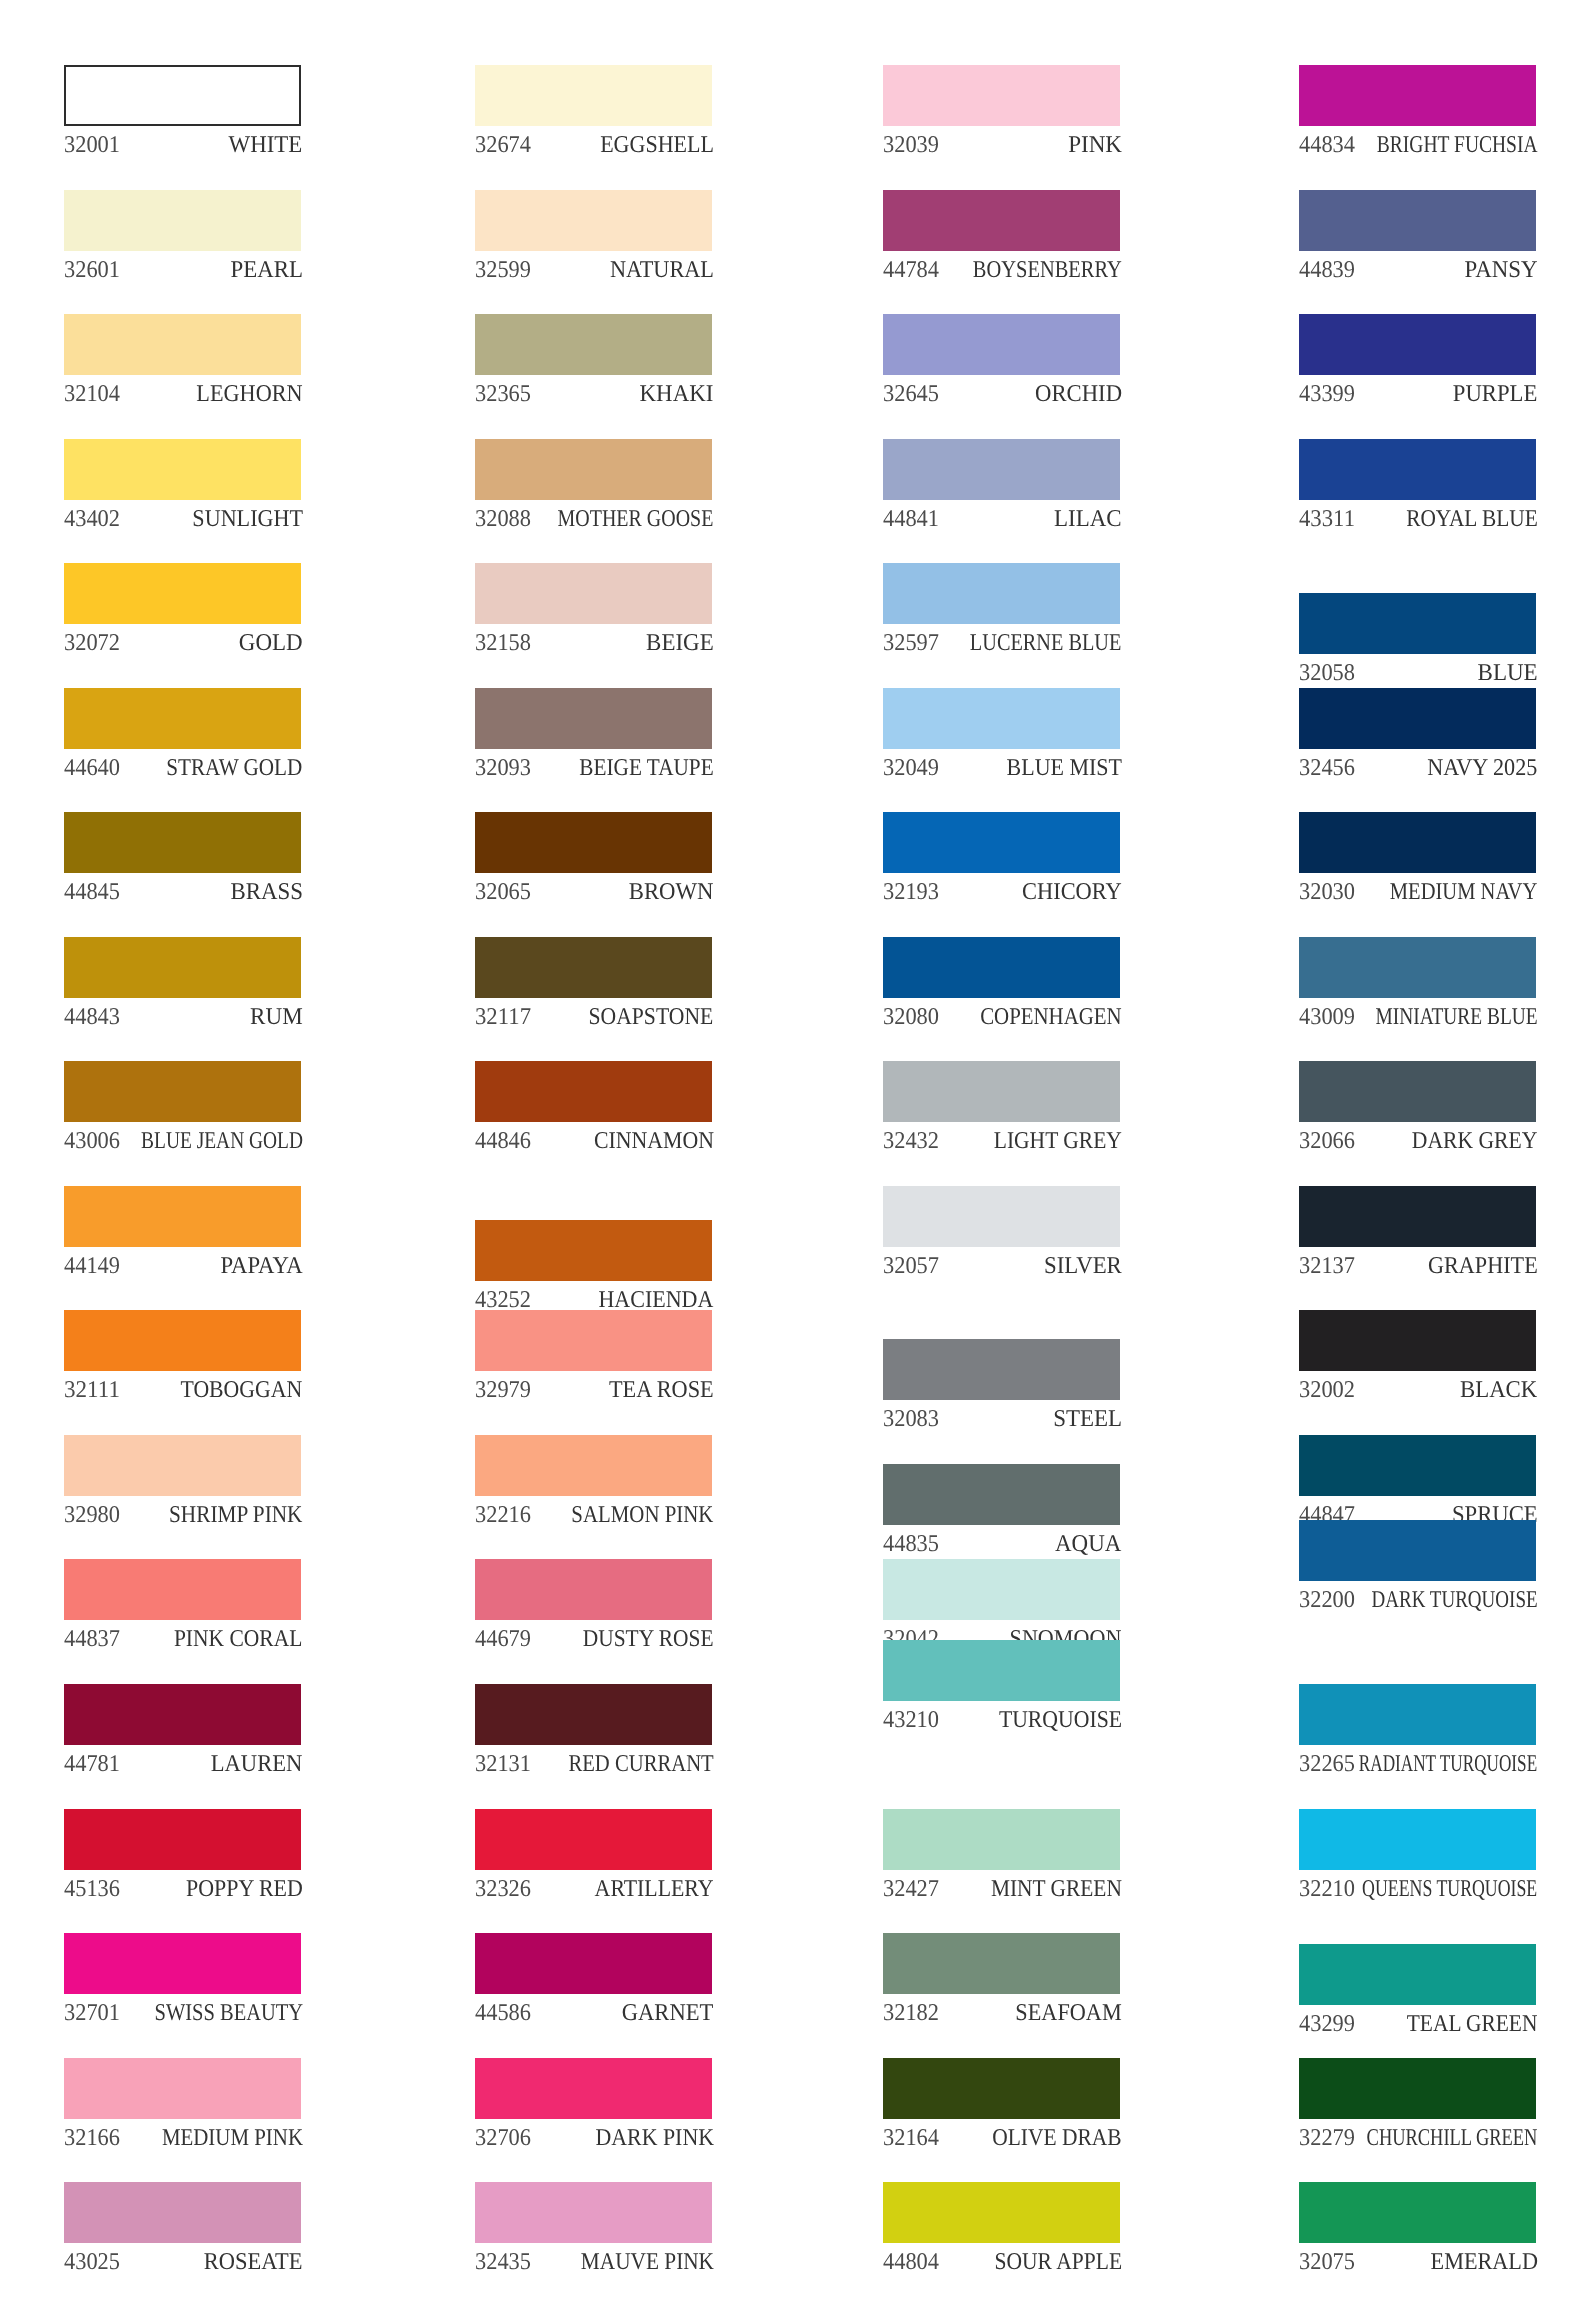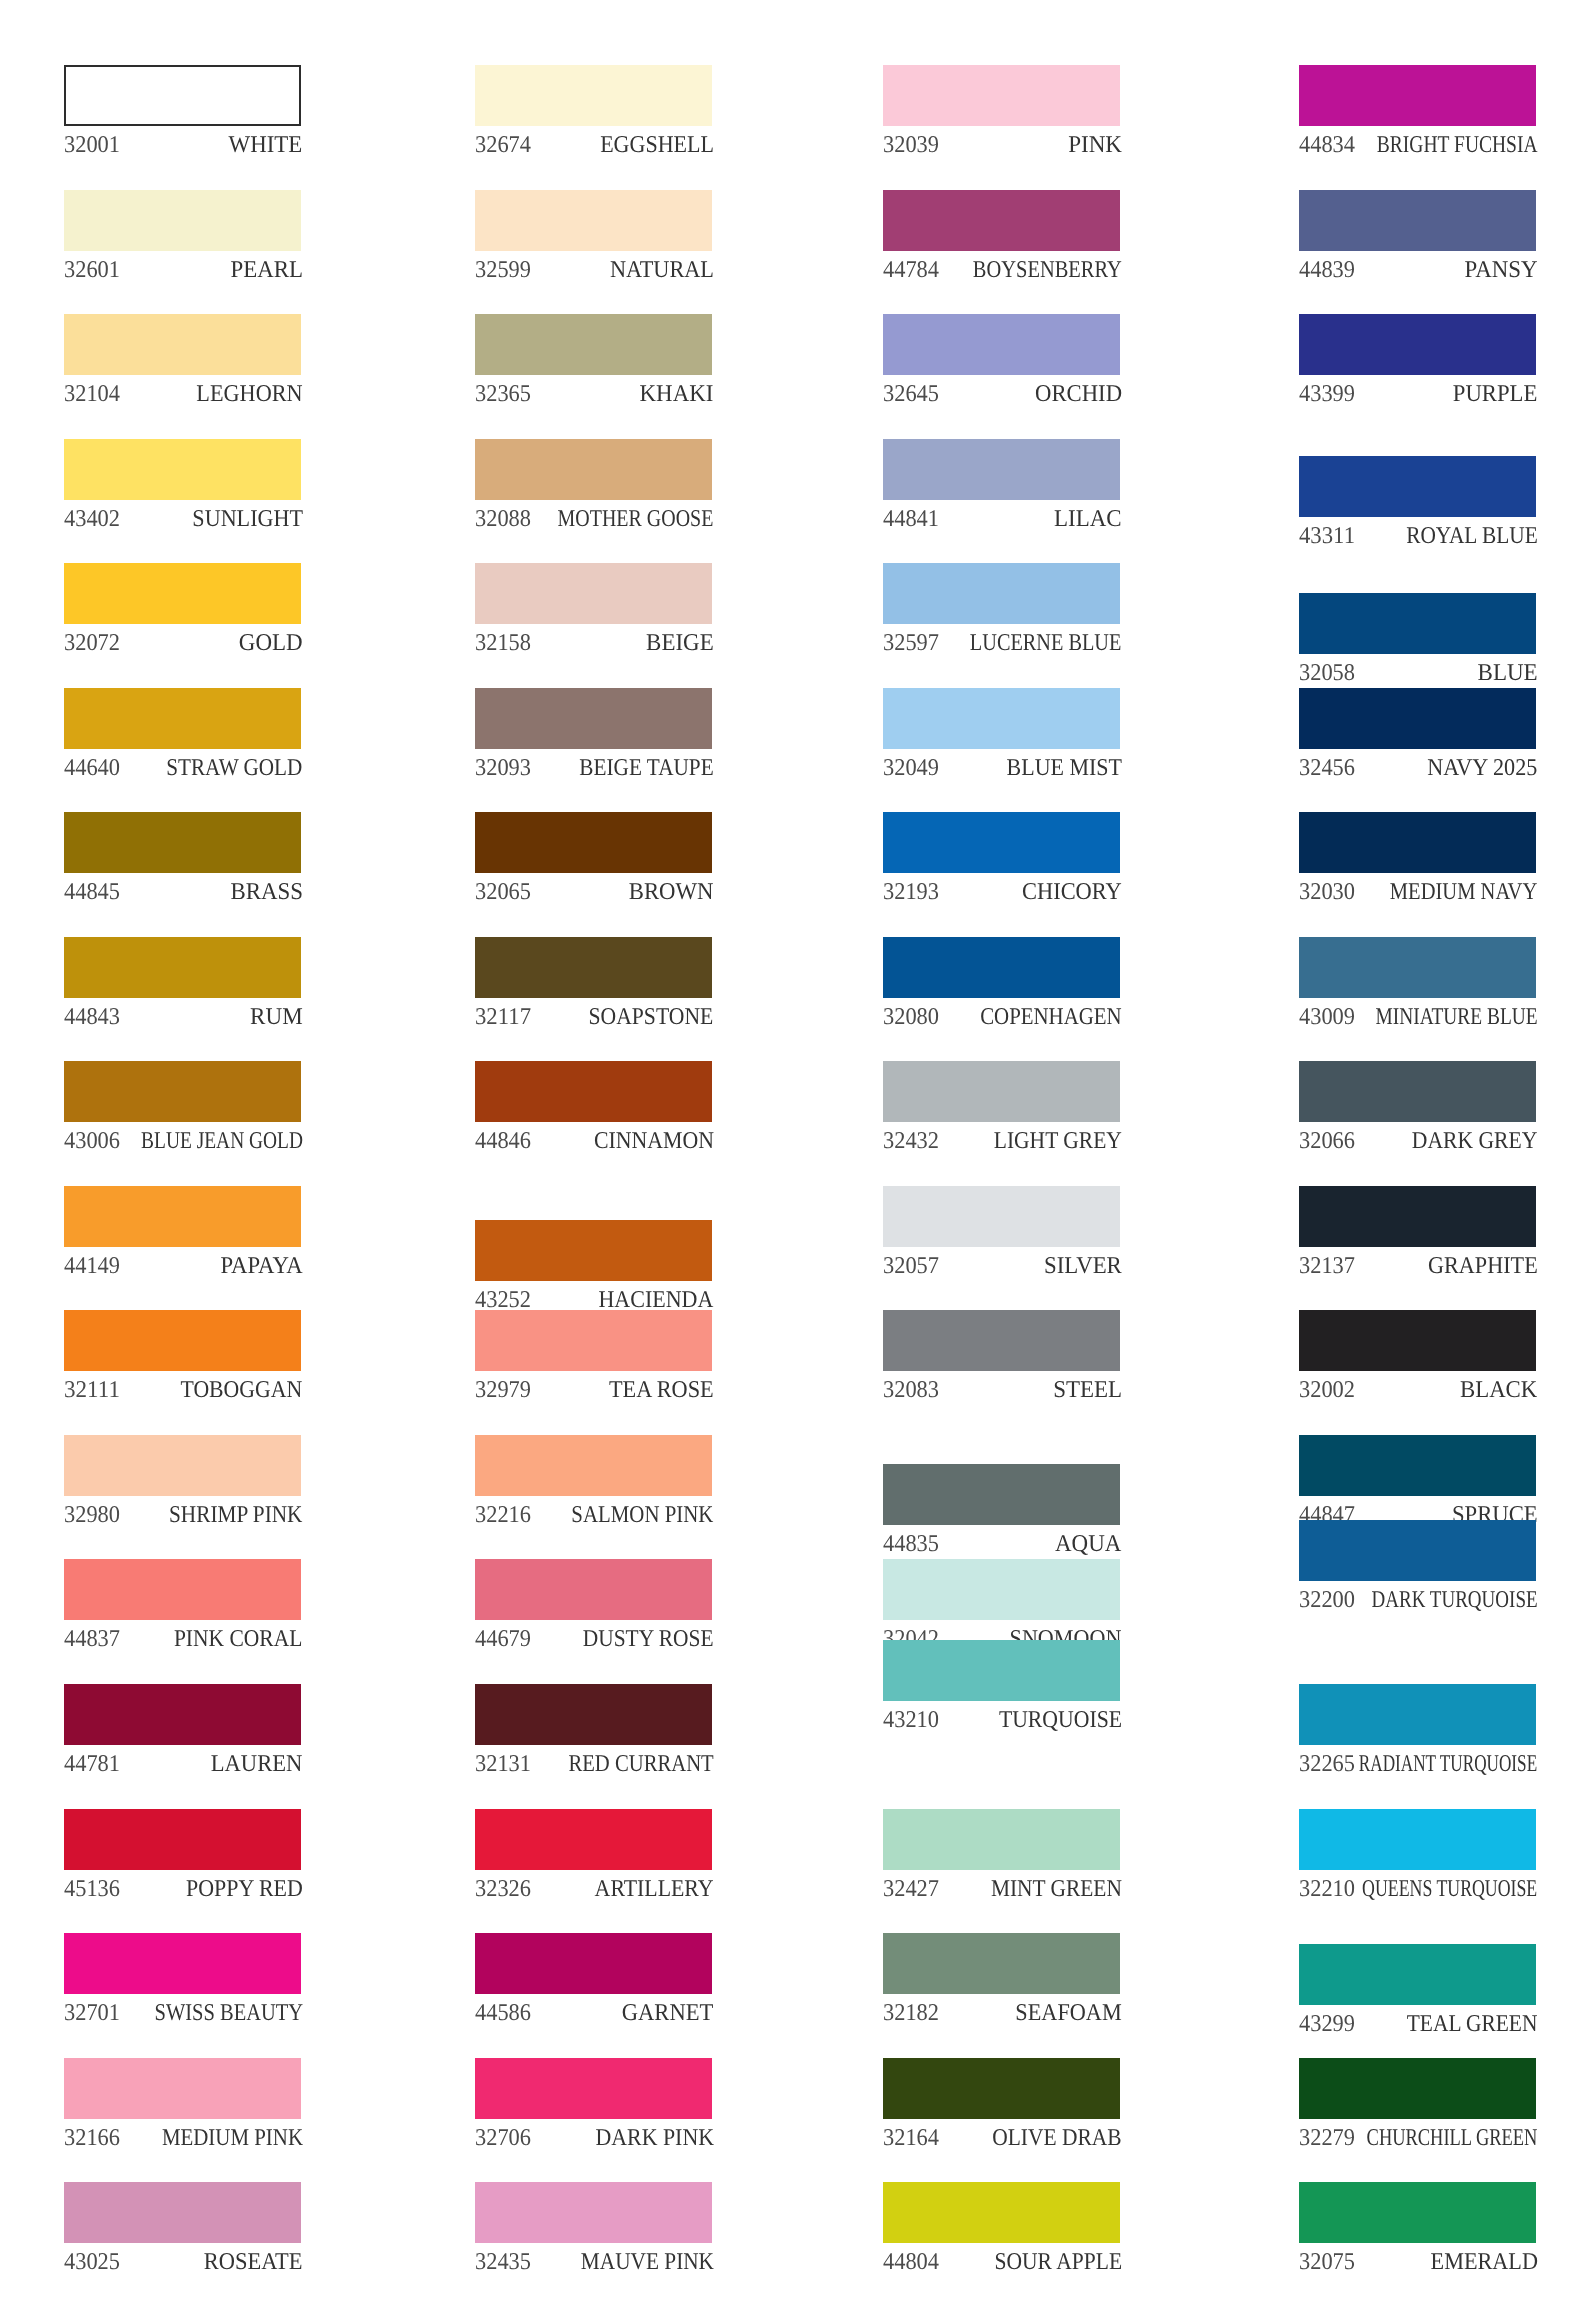--- a/index.html
+++ b/index.html
@@ -338,21 +338,21 @@
     <span class="nm" style="transform: scaleX(0.8968); color: rgb(51, 51, 51);">LIGHT GREY</span>
    </div>
   </div>
   <div class="cell" style="top:1186px">
    <div class="sw" style="background: rgb(222, 225, 228);"></div>
    <div class="lab">
     <span class="code" style="color: rgb(75, 75, 75); transform: scaleX(0.9333);">32057</span>
     <span class="nm" style="transform: scaleX(0.9512); color: rgb(51, 51, 51);">SILVER</span>
    </div>
   </div>
-  <div class="cell" style="top:1310px">
+  <div class="cell" style="top:1339px">
    <div class="sw" style="background: rgb(123, 126, 130);"></div>
    <div class="lab">
     <span class="code" style="color: rgb(75, 75, 75); transform: scaleX(0.9333);">32083</span>
     <span class="nm" style="transform: scaleX(0.9561); color: rgb(51, 51, 51);">STEEL</span>
    </div>
   </div>
   <div class="cell" style="top:1464px">
    <div class="sw" style="background: rgb(97, 110, 109);"></div>
    <div class="lab">
     <span class="code" style="color: rgb(75, 75, 75); transform: scaleX(0.9333);">44835</span>
@@ -417,21 +417,21 @@
     <span class="nm" style="transform: scaleX(0.9539); color: rgb(51, 51, 51);">PANSY</span>
    </div>
   </div>
   <div class="cell" style="top:314px">
    <div class="sw" style="background: rgb(41, 48, 140);"></div>
    <div class="lab">
     <span class="code" style="color: rgb(75, 75, 75); transform: scaleX(0.9333);">43399</span>
     <span class="nm" style="transform: scaleX(0.9468); color: rgb(51, 51, 51);">PURPLE</span>
    </div>
   </div>
-  <div class="cell" style="top:456px">
+  <div class="cell" style="top:439px">
    <div class="sw" style="background: rgb(26, 66, 148);"></div>
    <div class="lab">
     <span class="code" style="color: rgb(75, 75, 75); transform: scaleX(0.9473);">43311</span>
     <span class="nm" style="transform: scaleX(0.8906); color: rgb(51, 51, 51);">ROYAL BLUE</span>
    </div>
   </div>
   <div class="cell" style="top:593px">
    <div class="sw" style="background: rgb(4, 71, 126);"></div>
    <div class="lab">
     <span class="code" style="color: rgb(75, 75, 75); transform: scaleX(0.9333);">32058</span>

